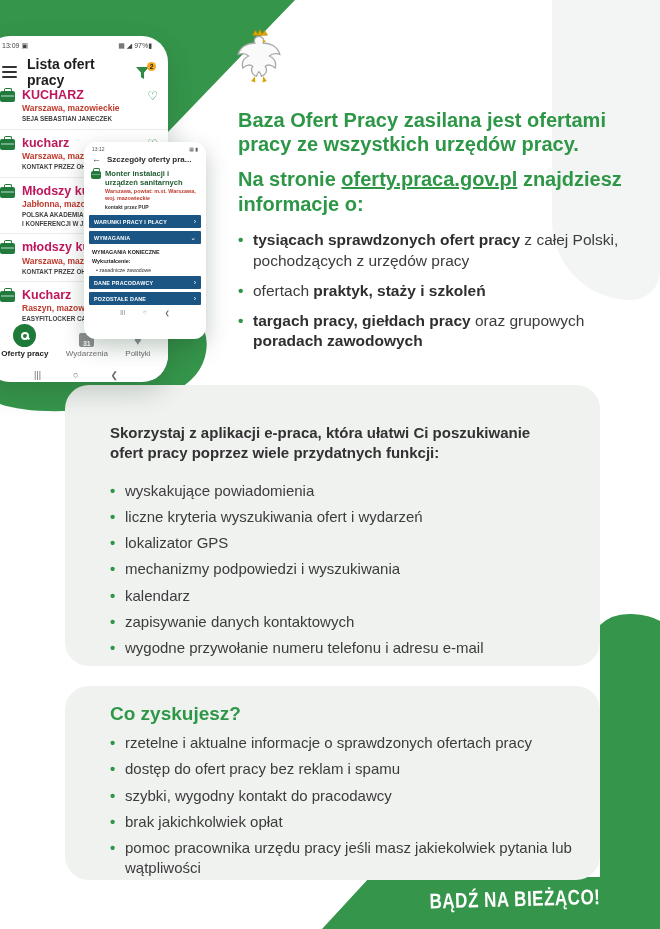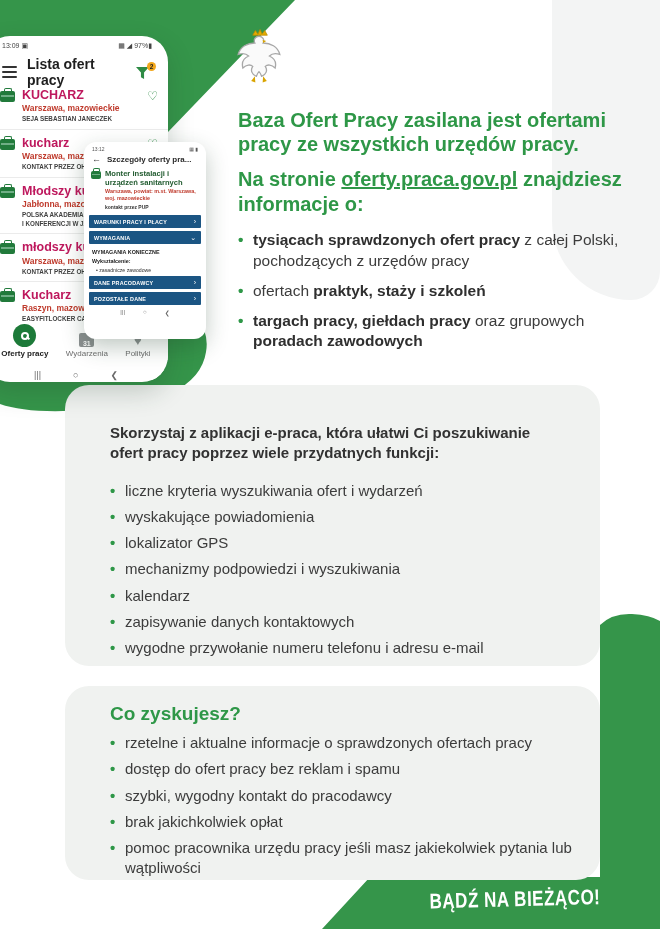--- a/index.html
+++ b/index.html
@@ -133,22 +133,22 @@
 
   <div class="corner-blob"></div>
   <svg class="bg-svg" width="660" height="929" viewBox="0 0 660 929">
     <path d="M0 0 H295 L168 132 V300 Q212 318 206 352 Q198 404 86 410 Q28 414 0 404 Z" fill="#35954a"></path>
     <path d="M600 625 Q612 613 632 614 Q650 615 660 621 L660 929 L322 929 L370 877 L600 877 Z" fill="#35954a"></path>
   </svg>
 
   <section class="panel panel-app">
     <p class="sub">Skorzystaj z aplikacji e-praca, która ułatwi Ci poszukiwanie ofert pracy poprzez wiele przydatnych funkcji:</p>
     <ul class="dots">
+        <li><span>wyskakujące powiadomienia</span></li>
         <li><span>liczne kryteria wyszukiwania ofert i wydarzeń</span></li>
-        <li><span>wyskakujące powiadomienia</span></li>
         <li><span>lokalizator GPS</span></li>
         <li><span>mechanizmy podpowiedzi i wyszukiwania</span></li>
         <li><span>kalendarz</span></li>
         <li><span>zapisywanie danych kontaktowych</span></li>
         <li><span>wygodne przywołanie numeru telefonu i adresu e-mail</span></li>
       </ul>
   </section>
 
   <section class="panel panel-benefits">
     <h3>Co zyskujesz?</h3>

